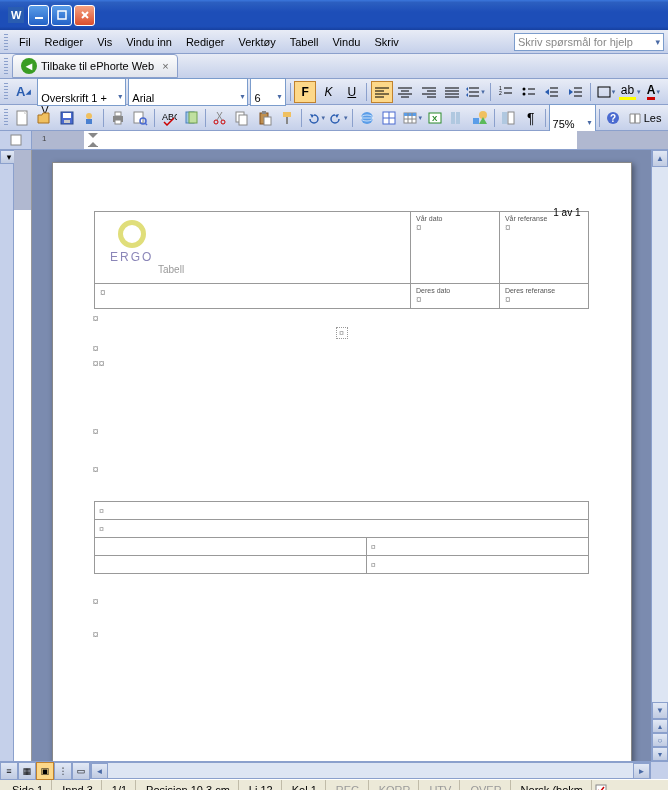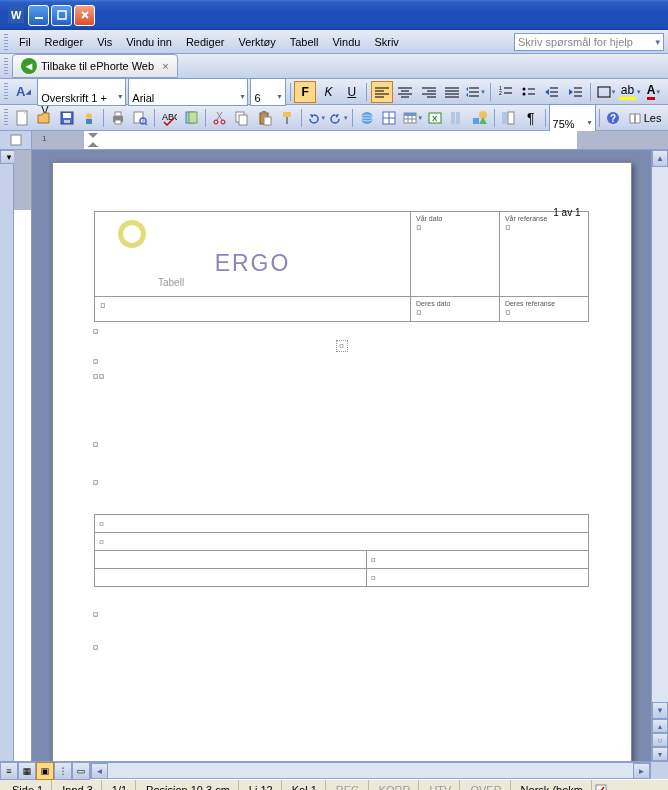--- a/index.html
+++ b/index.html
@@ -53,21 +53,21 @@
 .doc-scroll { flex: 1; overflow: hidden; position: relative; background: #7b8baf; }
 .page { width: 580px; min-height: 720px; background: white; margin: 12px auto 0; box-shadow: 2px 2px 6px rgba(0,0,0,0.4); position: relative; padding: 48px 40px; border: 1px solid #888; font-family: "Times New Roman", serif; }
 .page-num { position: absolute; top: 44px; right: 50px; font-size: 10px; font-family: Arial; }
 
 
 .hdr-table { width: 495px; border-collapse: collapse; margin: 0 auto; }
 .hdr-table td { border: 1px solid #999; vertical-align: top; padding: 3px 5px; font-size: 8px; }
 .logo-cell { width: 320px; height: 65px; }
 .ergo-logo { padding: 5px 10px; }
 .ergo-circle { width: 28px; height: 28px; border: 5px solid #e0de7a; border-radius: 50%; margin-left: 8px; }
-.ergo-text { color: #8b86b8; font-size: 23px; letter-spacing: 2px; font-family: Arial; margin-top: 2px; text-align: center; }
+.ergo-text { color: #8b86b8; font-size: 12px; letter-spacing: 2px; font-family: Arial; margin-top: 2px; }
 .ergo-sub { color: #999; font-size: 10px; margin-left: 48px; font-family: Arial; }
 .ref-cell { width: 90px; }
 .ref-label { color: #555; font-size: 7px; }
 .fld-mark { color: #999; font-size: 10px; }
 
 .para-mark { color: #999; font-size: 11px; margin: 3px 0; font-family: Arial; }
 .center-mark { text-align: center; }
 
 .sig-text { font-size: 12px; margin: 6px 0; }
 

